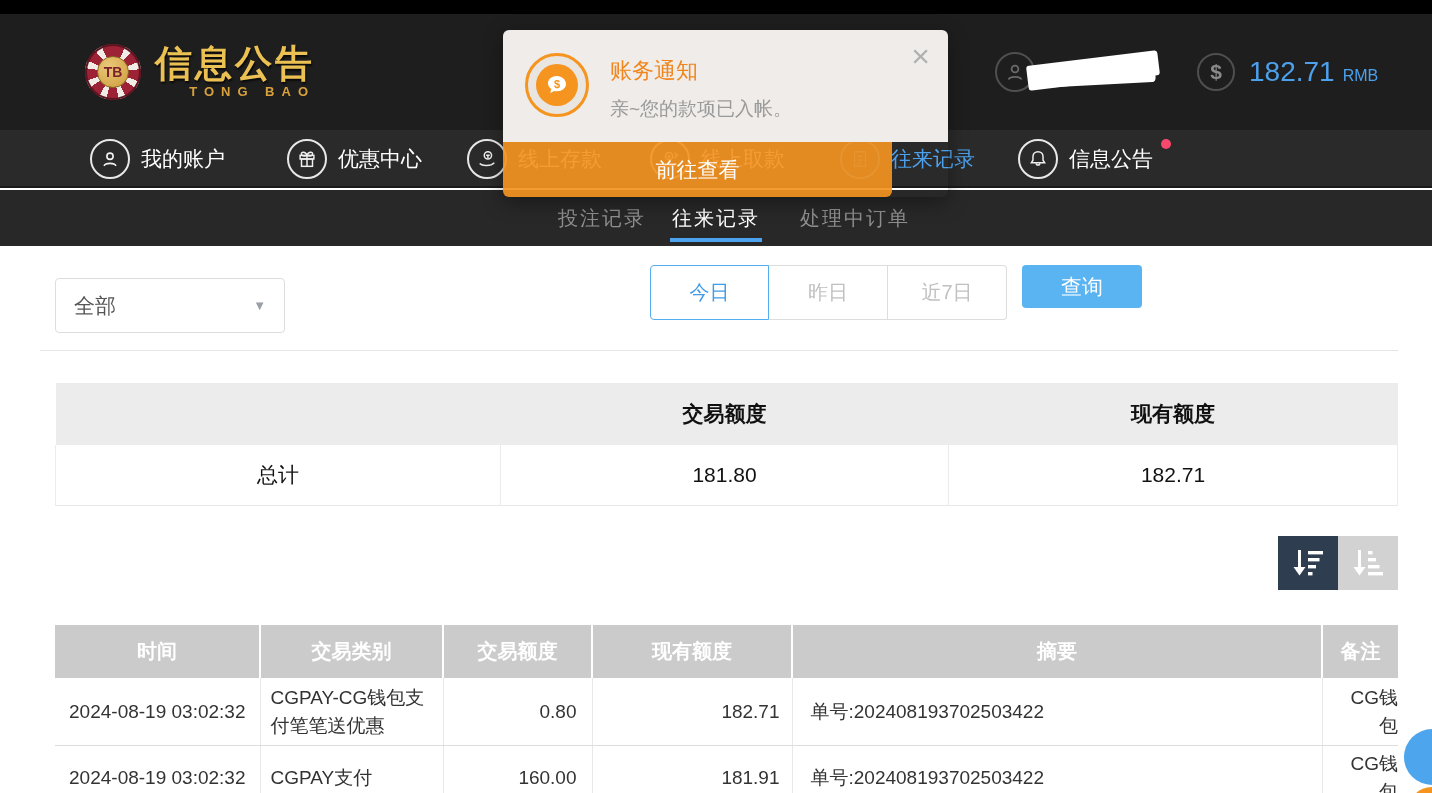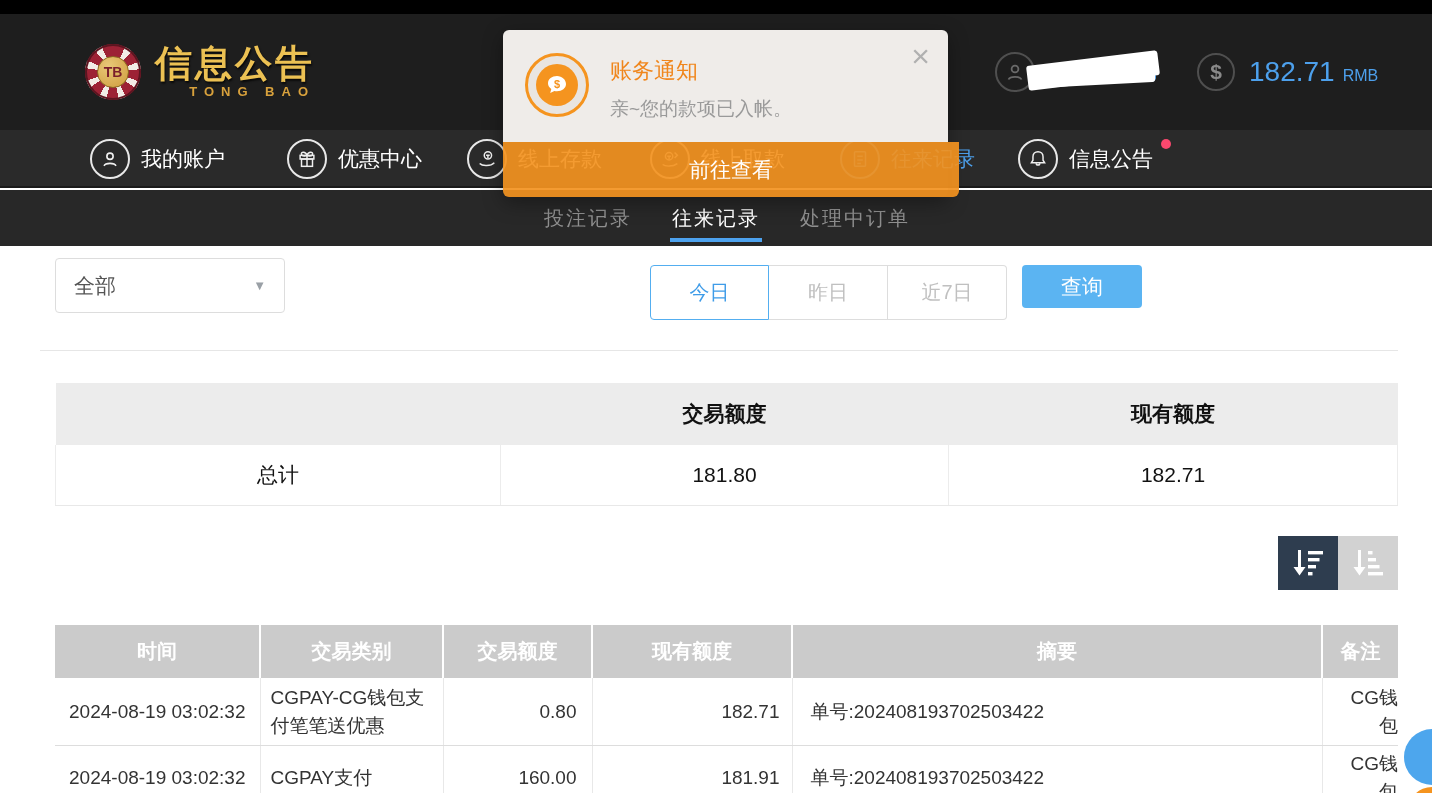--- a/index.html
+++ b/index.html
@@ -39,21 +39,21 @@
   .nav-item.active .nav-icon { border-color:#4da0ec; color:#4da0ec; }
   .nav-badge { position:absolute; right:-18px; top:9px; width:10px; height:10px; border-radius:50%; background:#f9486e; }
 
   
   .tabbar { position:absolute; left:0; top:190px; width:1432px; height:56px; background:#282828; }
   .tab { position:absolute; top:0; height:56px; display:flex; align-items:center; color:#8f8f8f; font-size:20px; letter-spacing:2px; cursor:pointer; }
   .tab.active { color:#fff; }
   .tab-underline { position:absolute; left:670px; top:48px; width:92px; height:4px; background:#4da2ee; }
 
   
-  .select-box { position:absolute; left:55px; top:258px; width:230px; height:55px; border:1px solid #ddd; border-radius:4px; background:#fff; display:flex; align-items:center; padding:0 18px; cursor:pointer; }
+  .select-box { position:absolute; left:55px; top:278px; width:230px; height:55px; border:1px solid #ddd; border-radius:4px; background:#fff; display:flex; align-items:center; padding:0 18px; cursor:pointer; }
   .select-value { font-size:21px; color:#555; flex:1; }
   .select-caret { color:#9aa0a6; font-size:13px; }
   .date-box { position:absolute; left:295px; top:265px; width:345px; height:55px; border:1px solid #ddd; border-radius:4px; background:#fff; display:flex; align-items:center; padding:0 16px; cursor:pointer; }
   .date-text { margin-left:10px; font-size:21px; color:#b3b3b3; white-space:nowrap; }
   .quick-group { position:absolute; left:650px; top:265px; height:55px; display:flex; }
   .quick-btn { width:119px; height:55px; background:#fff; border:1px solid #ddd; border-left-width:0; color:#c0c0c0; font-size:20px; display:flex; align-items:center; justify-content:center; cursor:pointer; }
   .quick-btn:first-child { border-left-width:1px; border-radius:4px 0 0 4px; }
   .quick-btn:last-child { border-radius:0 4px 4px 0; }
   .quick-btn.active { border:1px solid #53aef0; color:#3f9ce8; }
   .search-btn { position:absolute; left:1022px; top:265px; width:120px; height:43px; background:#5bb4f2; border-radius:4px; color:#fff; font-size:21px; display:flex; align-items:center; justify-content:center; cursor:pointer; }
@@ -85,21 +85,21 @@
   .cell-note { text-align:right; padding:4px 0 4px 10px;margin-top:36px; }
 
   
   .notice { position:absolute; left:503px; top:30px; width:445px; height:167px; z-index:50; border-radius:6px; box-shadow:0 6px 20px rgba(0,0,0,.35); }
   .notice-body { position:absolute; left:0; top:0; width:445px; height:112px; background:#efece9; border-radius:6px 6px 0 0; }
   .notice-icon-outer { position:absolute; left:22px; top:23px; width:64px; height:64px; border:3px solid #f5941f; background:#e9e5e1; border-radius:50%; display:flex; align-items:center; justify-content:center; }
   .notice-icon-inner { width:42px; height:42px; background:#f5941f; border-radius:50%; display:flex; align-items:center; justify-content:center; }
   .notice-title { position:absolute; left:107px; top:26px; color:#f0861c; font-size:22px; }
   .notice-msg { position:absolute; left:107px; top:66px; color:#9a9a9a; font-size:19px; }
   .notice-close { position:absolute; right:18px; top:10px; color:#b0b0b0; font-size:32px; line-height:1; cursor:pointer; font-weight:300; }
-  .notice-action { position:absolute; left:0; top:112px; width:456px; height:55px; background:rgba(243,146,32,0.92); border-radius:0 0 6px 6px; color:#fff; font-size:21px; display:flex; align-items:center; justify-content:center; cursor:pointer; }
+  .notice-action { position:absolute; left:0; top:112px; width:389px; height:55px; background:rgba(243,146,32,0.92); border-radius:0 0 6px 6px; color:#fff; font-size:21px; display:flex; align-items:center; justify-content:center; cursor:pointer; }
 
   
   .float-chat { position:absolute; left:1404px; top:729px; width:56px; height:56px; border-radius:50%; background:#4da6ed; z-index:60; cursor:pointer; }
   .float-orange { position:absolute; left:1408px; top:787px; width:48px; height:48px; border-radius:50%; background:#f5941f; z-index:60; }
 </style>
 </head>
 <body>
 
 <div class="page">
 
@@ -190,21 +190,21 @@
           <path d="M12 4c-3.2 0-5.5 2.3-5.5 5.5v3.8L4.8 16h14.4l-1.7-2.7V9.5C17.5 6.3 15.2 4 12 4z"></path>
           <path d="M10 16.5a2 2 0 0 0 4 0"></path>
         </svg>
       </span>
       <span class="nav-label">信息公告</span>
       <span class="nav-badge"></span>
     </div>
   </nav>
 
   <div class="tabbar">
-    <div class="tab" style="left:544px">投注记录</div>
+    <div class="tab" style="left:558px">投注记录</div>
     <div class="tab active" style="left:672px">往来记录</div>
     <div class="tab" style="left:800px">处理中订单</div>
     <div class="tab-underline"></div>
   </div>
 
   <div class="select-box">
     <span class="select-value">全部</span>
     <span class="select-caret">▼</span>
   </div>
 

